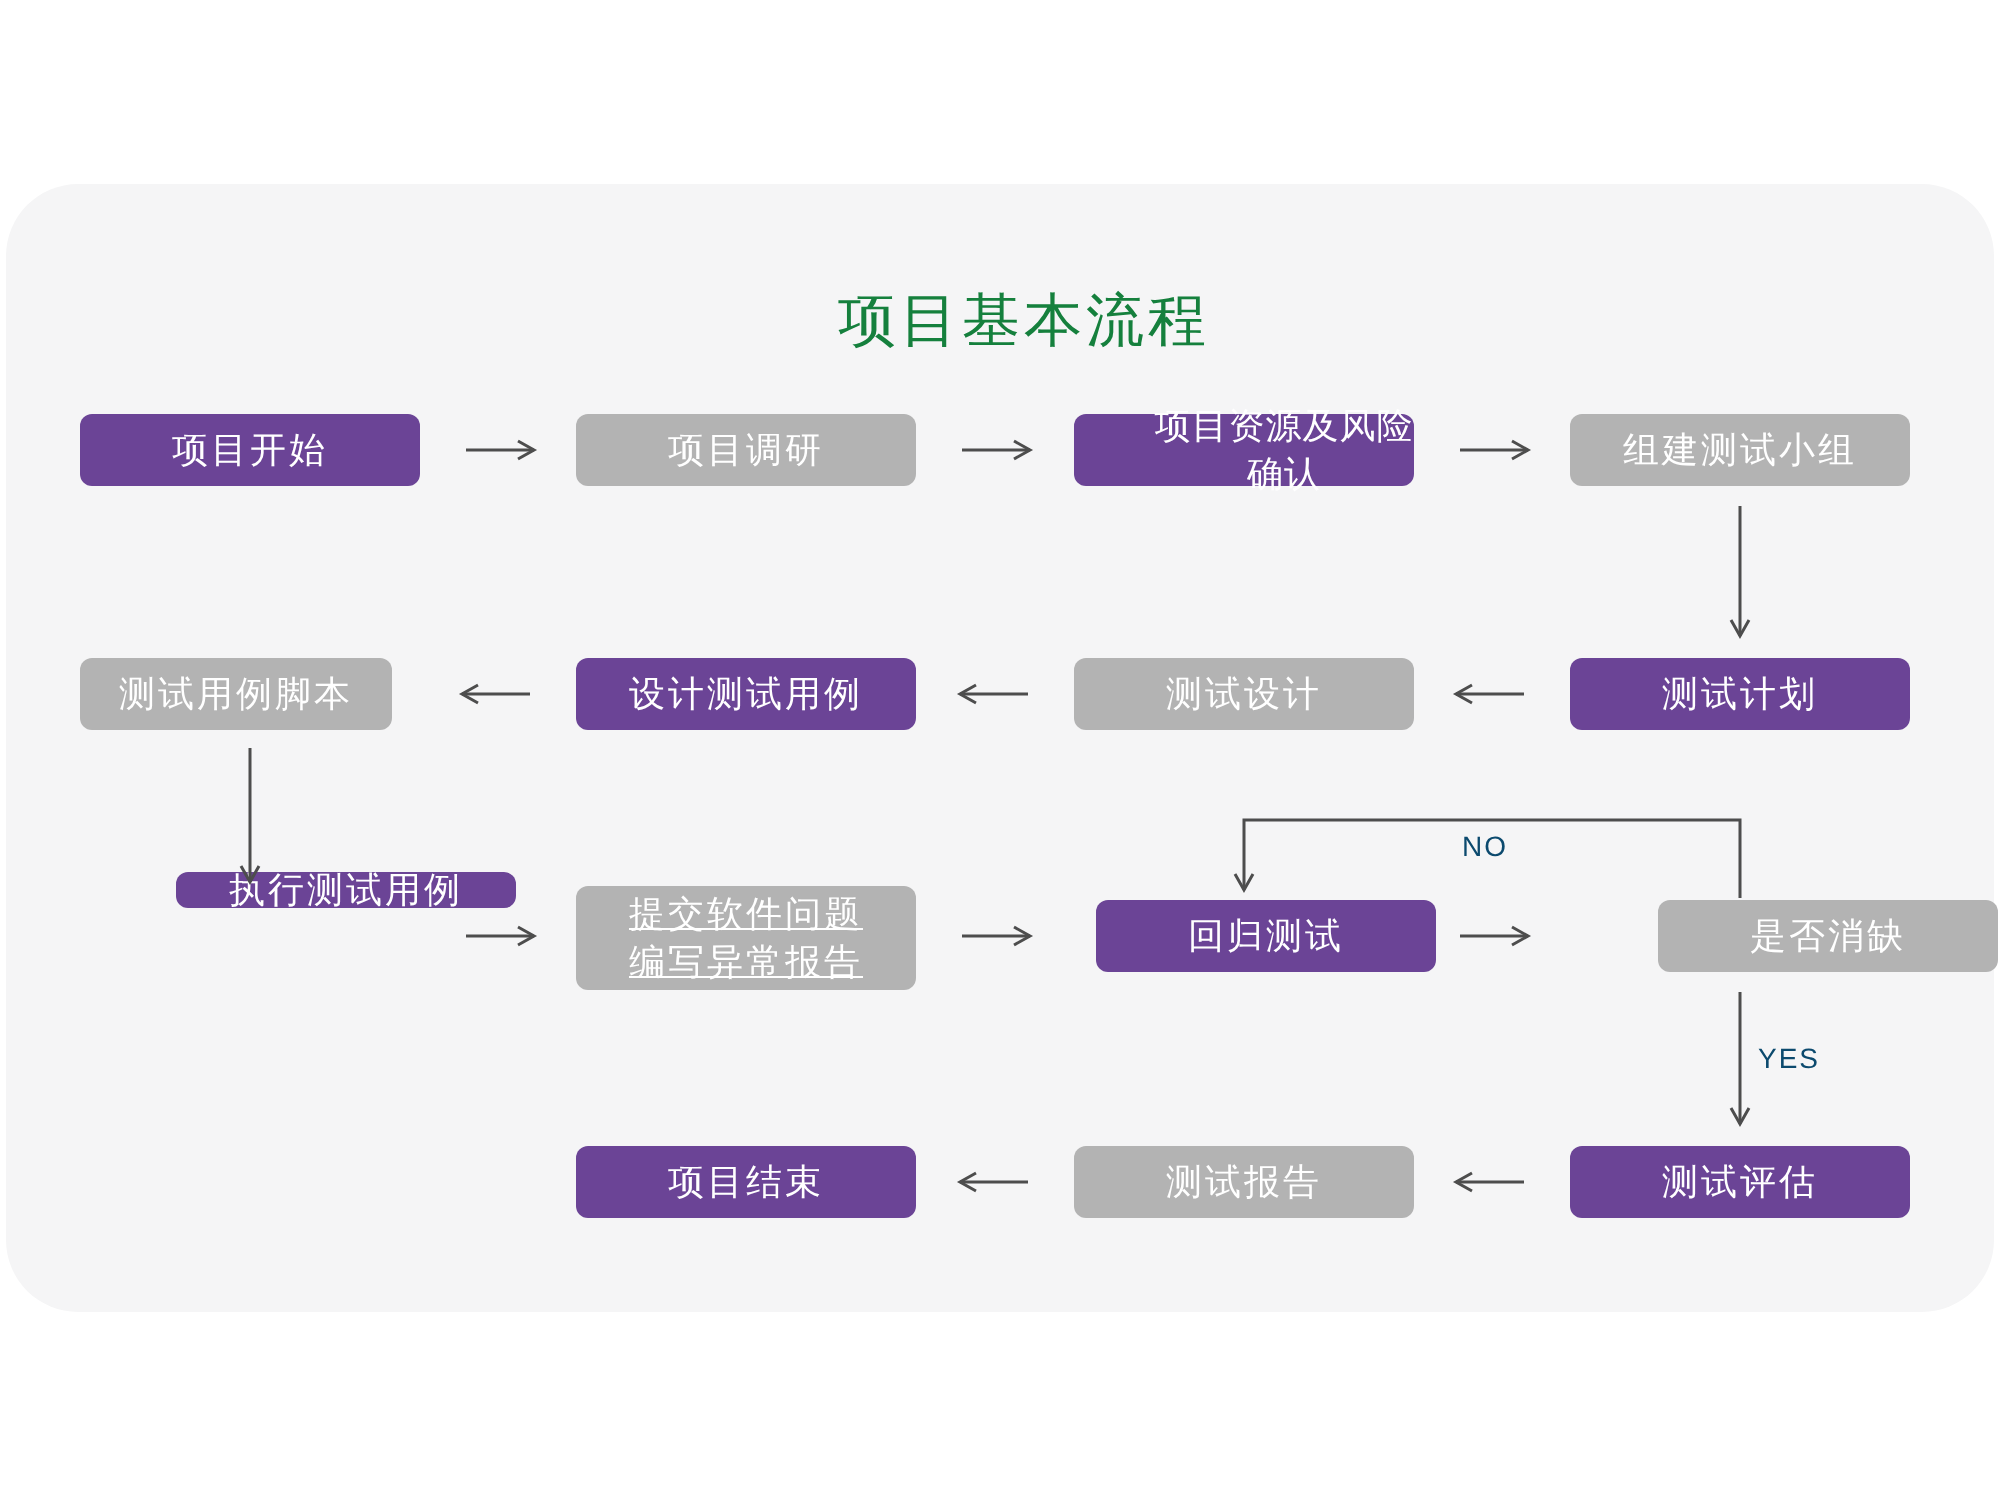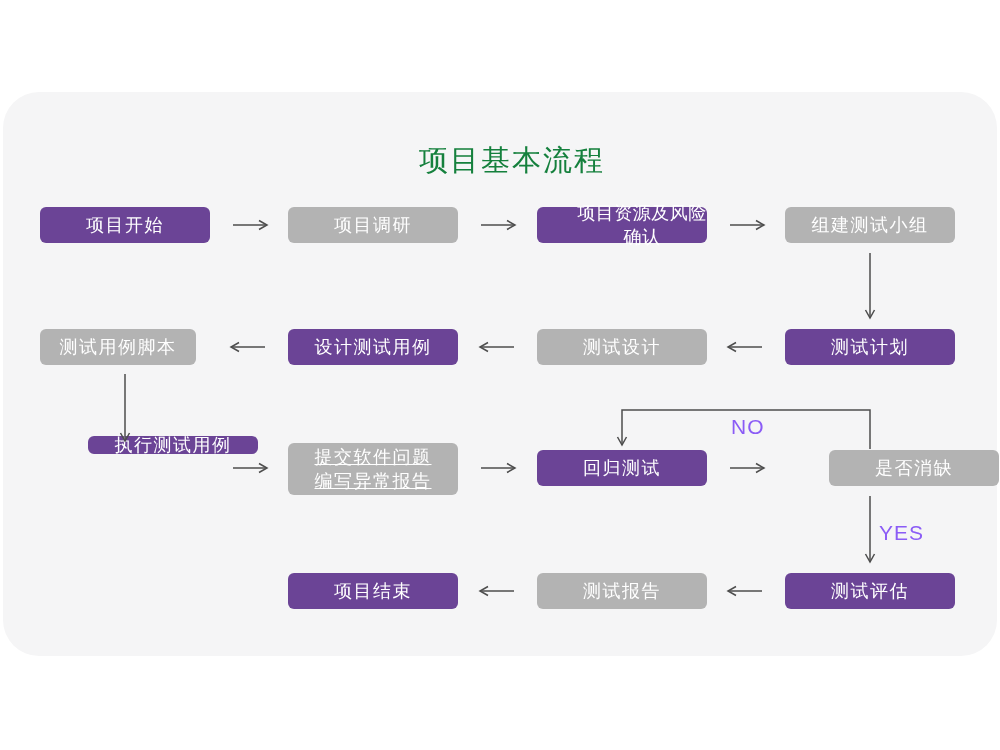--- a/index.html
+++ b/index.html
@@ -37,23 +37,23 @@
     font-size: 18px;
     letter-spacing: 1.5px;
     line-height: 24px;
     text-align: center;
   }
   .node.purple { background: #6b4496; }
   .node.gray   { background: #b3b3b3; }
 
   .branch-label {
     position: absolute;
-    font-size: 21px;
+    font-size: 14px;
     letter-spacing: 1px;
-    color: #8b5cf6;
+    color: #0c4a6e;
   }
 
   svg.arrows {
     position: absolute;
     left: 0; top: 0;
     width: 1000px; height: 750px;
     pointer-events: none;
   }
 </style>
 </head>
@@ -89,21 +89,21 @@
   <span>测试用例脚本</span>
 </div>
 
 <div class="node purple" style="left:40px;top:436px;width:170px;height:18px;margin-left:48px;">
   <span>执行测试用例</span>
 </div>
 <div class="node gray" style="left:288px;top:443px;width:170px;height:52px;text-decoration:underline;">
   <span>提交软件问题</span>
   <span>编写异常报告</span>
 </div>
-<div class="node purple" style="left:537px;top:450px;width:170px;height:36px;">
+<div class="node purple" style="left:548px;top:450px;width:170px;height:36px;">
   <span>回归测试</span>
 </div>
 <div class="node gray" style="left:785px;top:450px;width:170px;height:36px;margin-left:44px;">
   <span>是否消缺</span>
 </div>
 
 <div class="node purple" style="left:785px;top:573px;width:170px;height:36px;">
   <span>测试评估</span>
 </div>
 <div class="node gray" style="left:537px;top:573px;width:170px;height:36px;">

